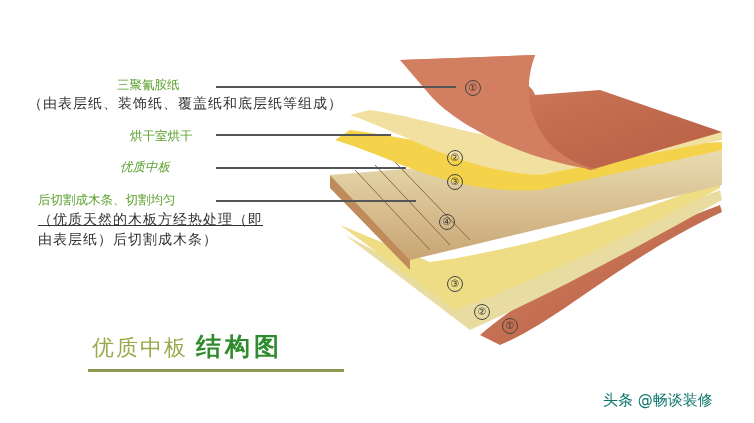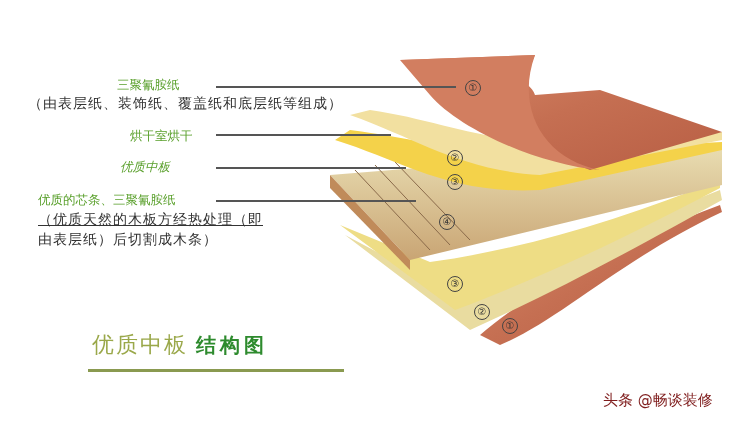--- a/index.html
+++ b/index.html
@@ -4,23 +4,23 @@
 <style>
   html,body{margin:0;padding:0;}
   body{width:754px;height:423px;background:#ffffff;position:relative;overflow:hidden;font-family:"DejaVu Sans",sans-serif;}
   .lbl{position:absolute;font-size:12.5px;white-space:nowrap;}
   .green{color:#5aa02c;}
   .dark{color:#333333;font-size:14px;letter-spacing:1px;}
   .line{position:absolute;height:1.5px;background:#555;}
   .num{position:absolute;font-size:12px;color:#333;width:14px;height:14px;border:1px solid #444;border-radius:50%;text-align:center;line-height:14px;font-size:10px;}
   #title{position:absolute;left:92px;top:330px;font-size:22px;}
   #title .a{color:#9aa84a;letter-spacing:2px;}
-  #title .b{color:#2e8b2e;font-weight:bold;font-size:20px;letter-spacing:4px;margin-left:8px;}
+  #title .b{color:#2e8b2e;font-weight:bold;font-size:25px;letter-spacing:4px;margin-left:8px;}
   #underline{position:absolute;left:88px;top:369px;width:256px;height:3px;background:#8a9a50;}
-  #watermark{position:absolute;left:603px;top:391px;font-size:15px;color:#7f1d1d;}
+  #watermark{position:absolute;left:603px;top:391px;font-size:15px;color:#0f766e;}
   svg{position:absolute;left:0;top:0;}
 </style>
 </head>
 <body>
 
 <svg width="754" height="423">
   <defs>
     <linearGradient id="wood" x1="0" y1="0" x2="1" y2="1">
       <stop offset="0" stop-color="#d98a6a"></stop>
         <stop offset="0.5" stop-color="#c56f52"></stop>
@@ -53,21 +53,21 @@
 <div class="lbl green" style="left:117px;top:77px;">三聚氰胺纸</div>
 <div class="line" style="left:216px;top:86px;width:240px;"></div>
 <div class="lbl dark" style="left:28px;top:95px;">（由表层纸、装饰纸、覆盖纸和底层纸等组成）</div>
 
 <div class="lbl green" style="left:130px;top:128px;">烘干室烘干</div>
 <div class="line" style="left:216px;top:134px;width:175px;"></div>
 
 <div class="lbl green" style="left:120px;top:159px;font-style:italic;">优质中板</div>
 <div class="line" style="left:216px;top:167px;width:190px;"></div>
 
-<div class="lbl green" style="left:38px;top:192px;">优质的芯条、三聚氰胺纸</div>
+<div class="lbl green" style="left:38px;top:192px;">后切割成木条、切割均匀</div>
 <div class="line" style="left:216px;top:200px;width:200px;"></div>
 <div class="lbl dark" style="left:38px;top:211px;text-decoration:underline;">（优质天然的木板方经热处理（即</div>
 <div class="lbl dark" style="left:38px;top:231px;">由表层纸）后切割成木条）</div>
 
 <div class="num" style="left:465px;top:80px;">①</div>
 <div class="num" style="left:447px;top:150px;">②</div>
 <div class="num" style="left:447px;top:174px;">③</div>
 <div class="num" style="left:439px;top:214px;">④</div>
 <div class="num" style="left:447px;top:276px;">③</div>
 <div class="num" style="left:474px;top:304px;">②</div>

